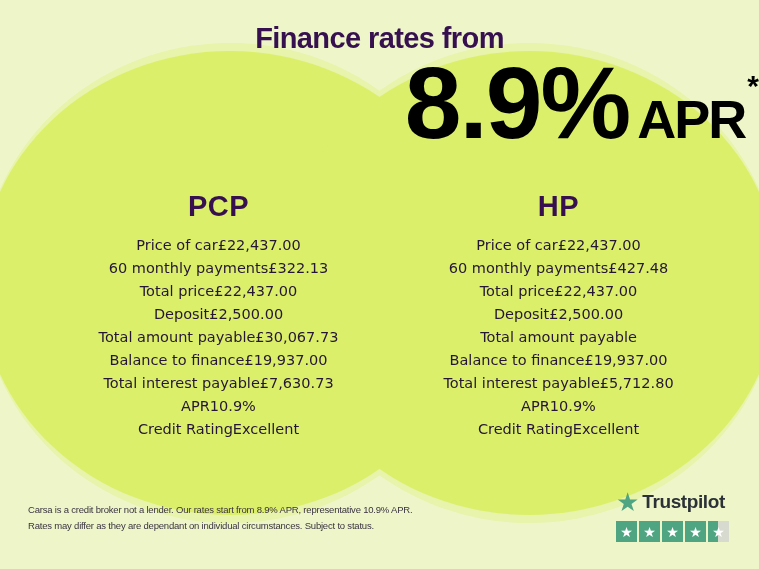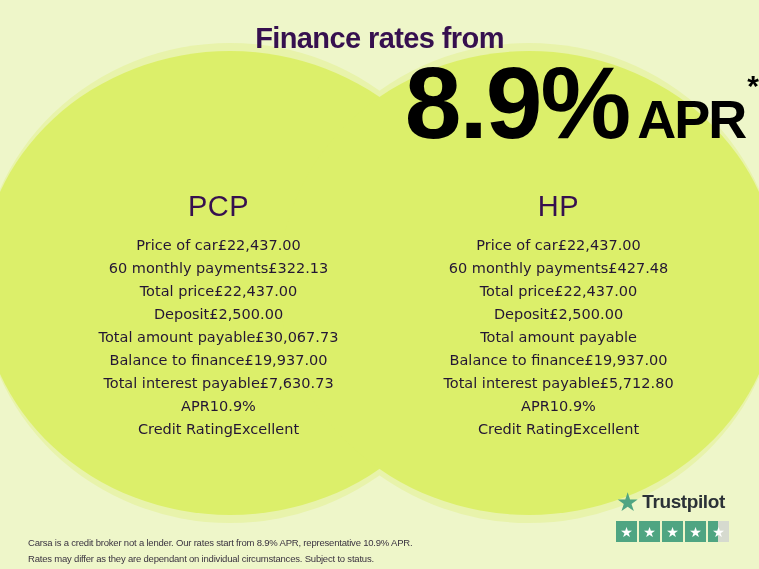--- a/index.html
+++ b/index.html
@@ -26,31 +26,31 @@
     text-align:right; color:#000000; line-height:1; white-space:nowrap;
   }
   .rate-big{font-size:102px; font-weight:900; letter-spacing:-2px;}
   .rate-unit{font-size:54px; font-weight:800; letter-spacing:-2px; margin-left:8px;}
   .rate-star{font-size:30px; font-weight:800; vertical-align:42px; margin-left:2px;}
 
   .col{position:absolute; top:188px; width:253px; color:#241634;}
   .col.pcp{left:92px;}
   .col.hp{left:432px;}
   .col-title{
-    text-align:center; font-size:29px; font-weight:400; color:#36104f;
+    text-align:center; font-size:29px; font-weight:700; color:#36104f;
     line-height:36px; letter-spacing:0.5px;
   }
   .rows{margin-top:10px; font-family:"DejaVu Sans","Liberation Sans",sans-serif;}
   .frow{display:flex; justify-content:center; line-height:23px; font-size:14.5px;}
   .frow .lbl{text-align:left;}
   .frow .val{text-align:right;}
   .frow.bold{font-weight:400;}
 
   .disclaimer{
-    position:absolute; left:28px; top:535px;
+    position:absolute; left:28px; top:502px;
     font-size:9.5px; letter-spacing:-0.2px; line-height:16px;
     color:#3a3340; font-weight:500;
   }
 
   .tp{position:absolute; left:616px; top:489px; width:124px;}
   .tp-head{display:flex; align-items:center;}
   .tp-logo-star{font-size:26px; line-height:26px; color:#4fa582; margin-right:3px;}
   .tp-brand{font-size:19px; font-weight:600; letter-spacing:-0.4px; color:#2b3137;}
   .tp-stars{display:flex; gap:2px; margin-top:6px;}
   .tp-box{

